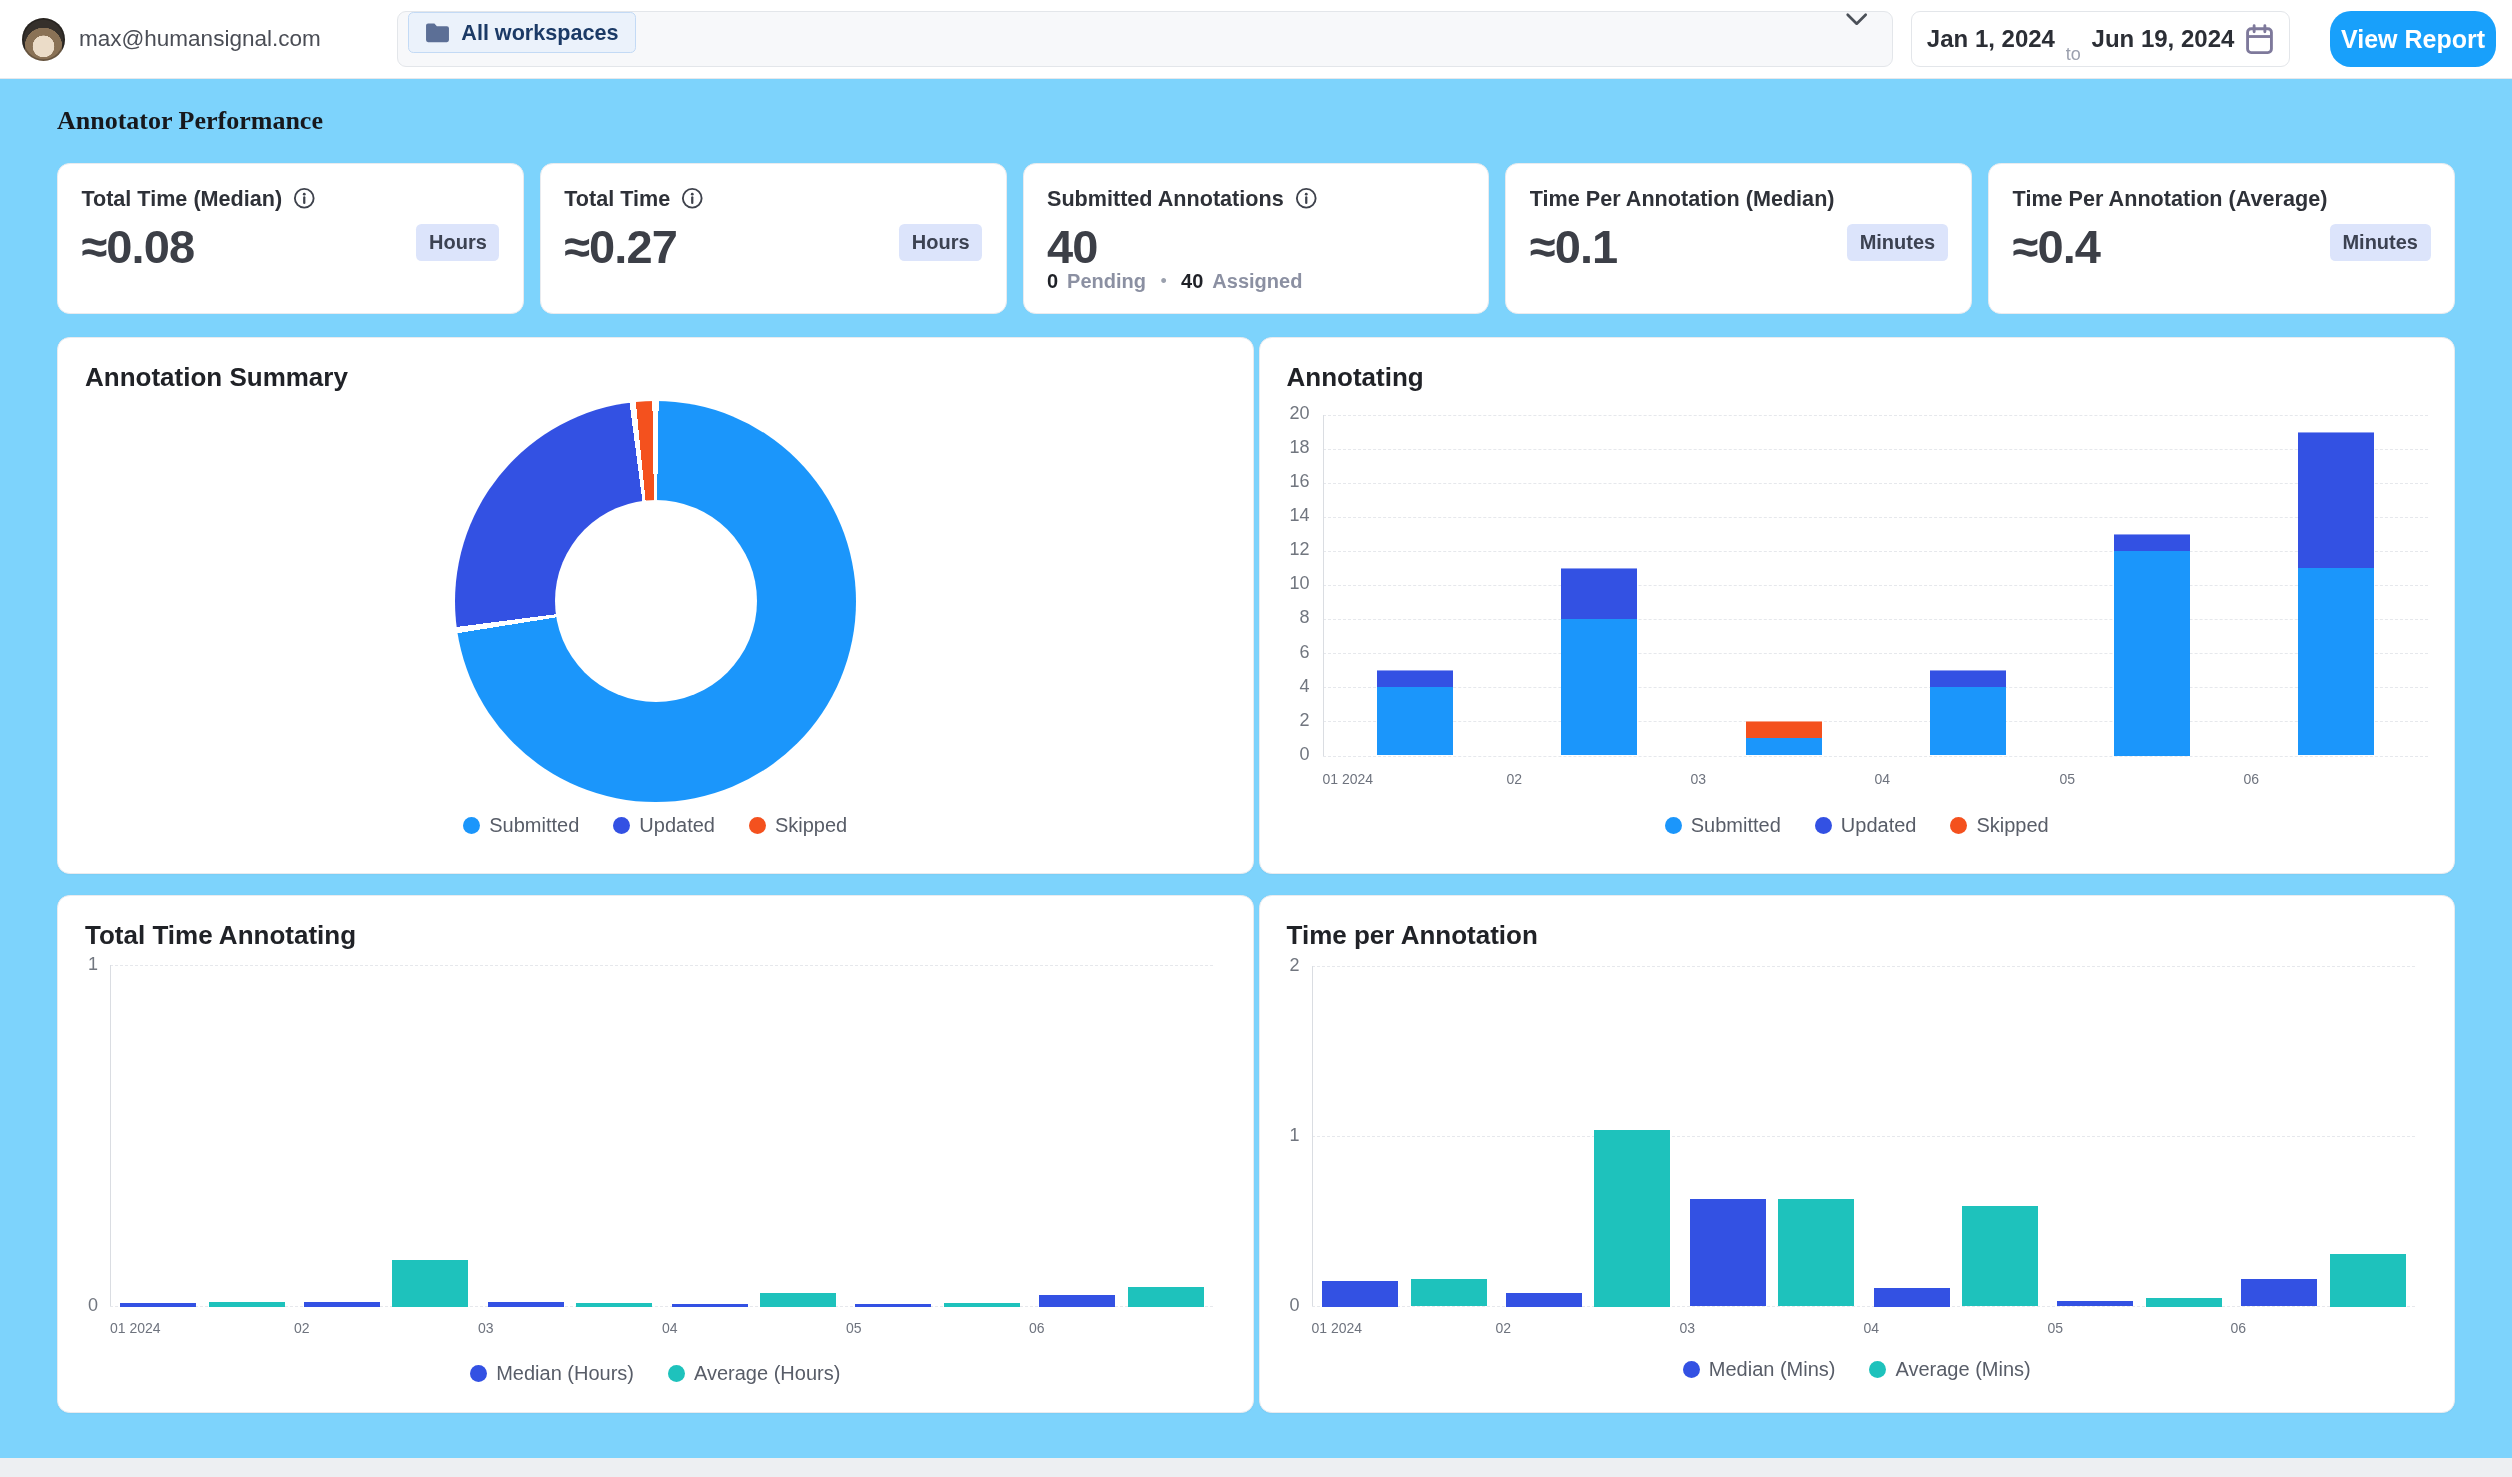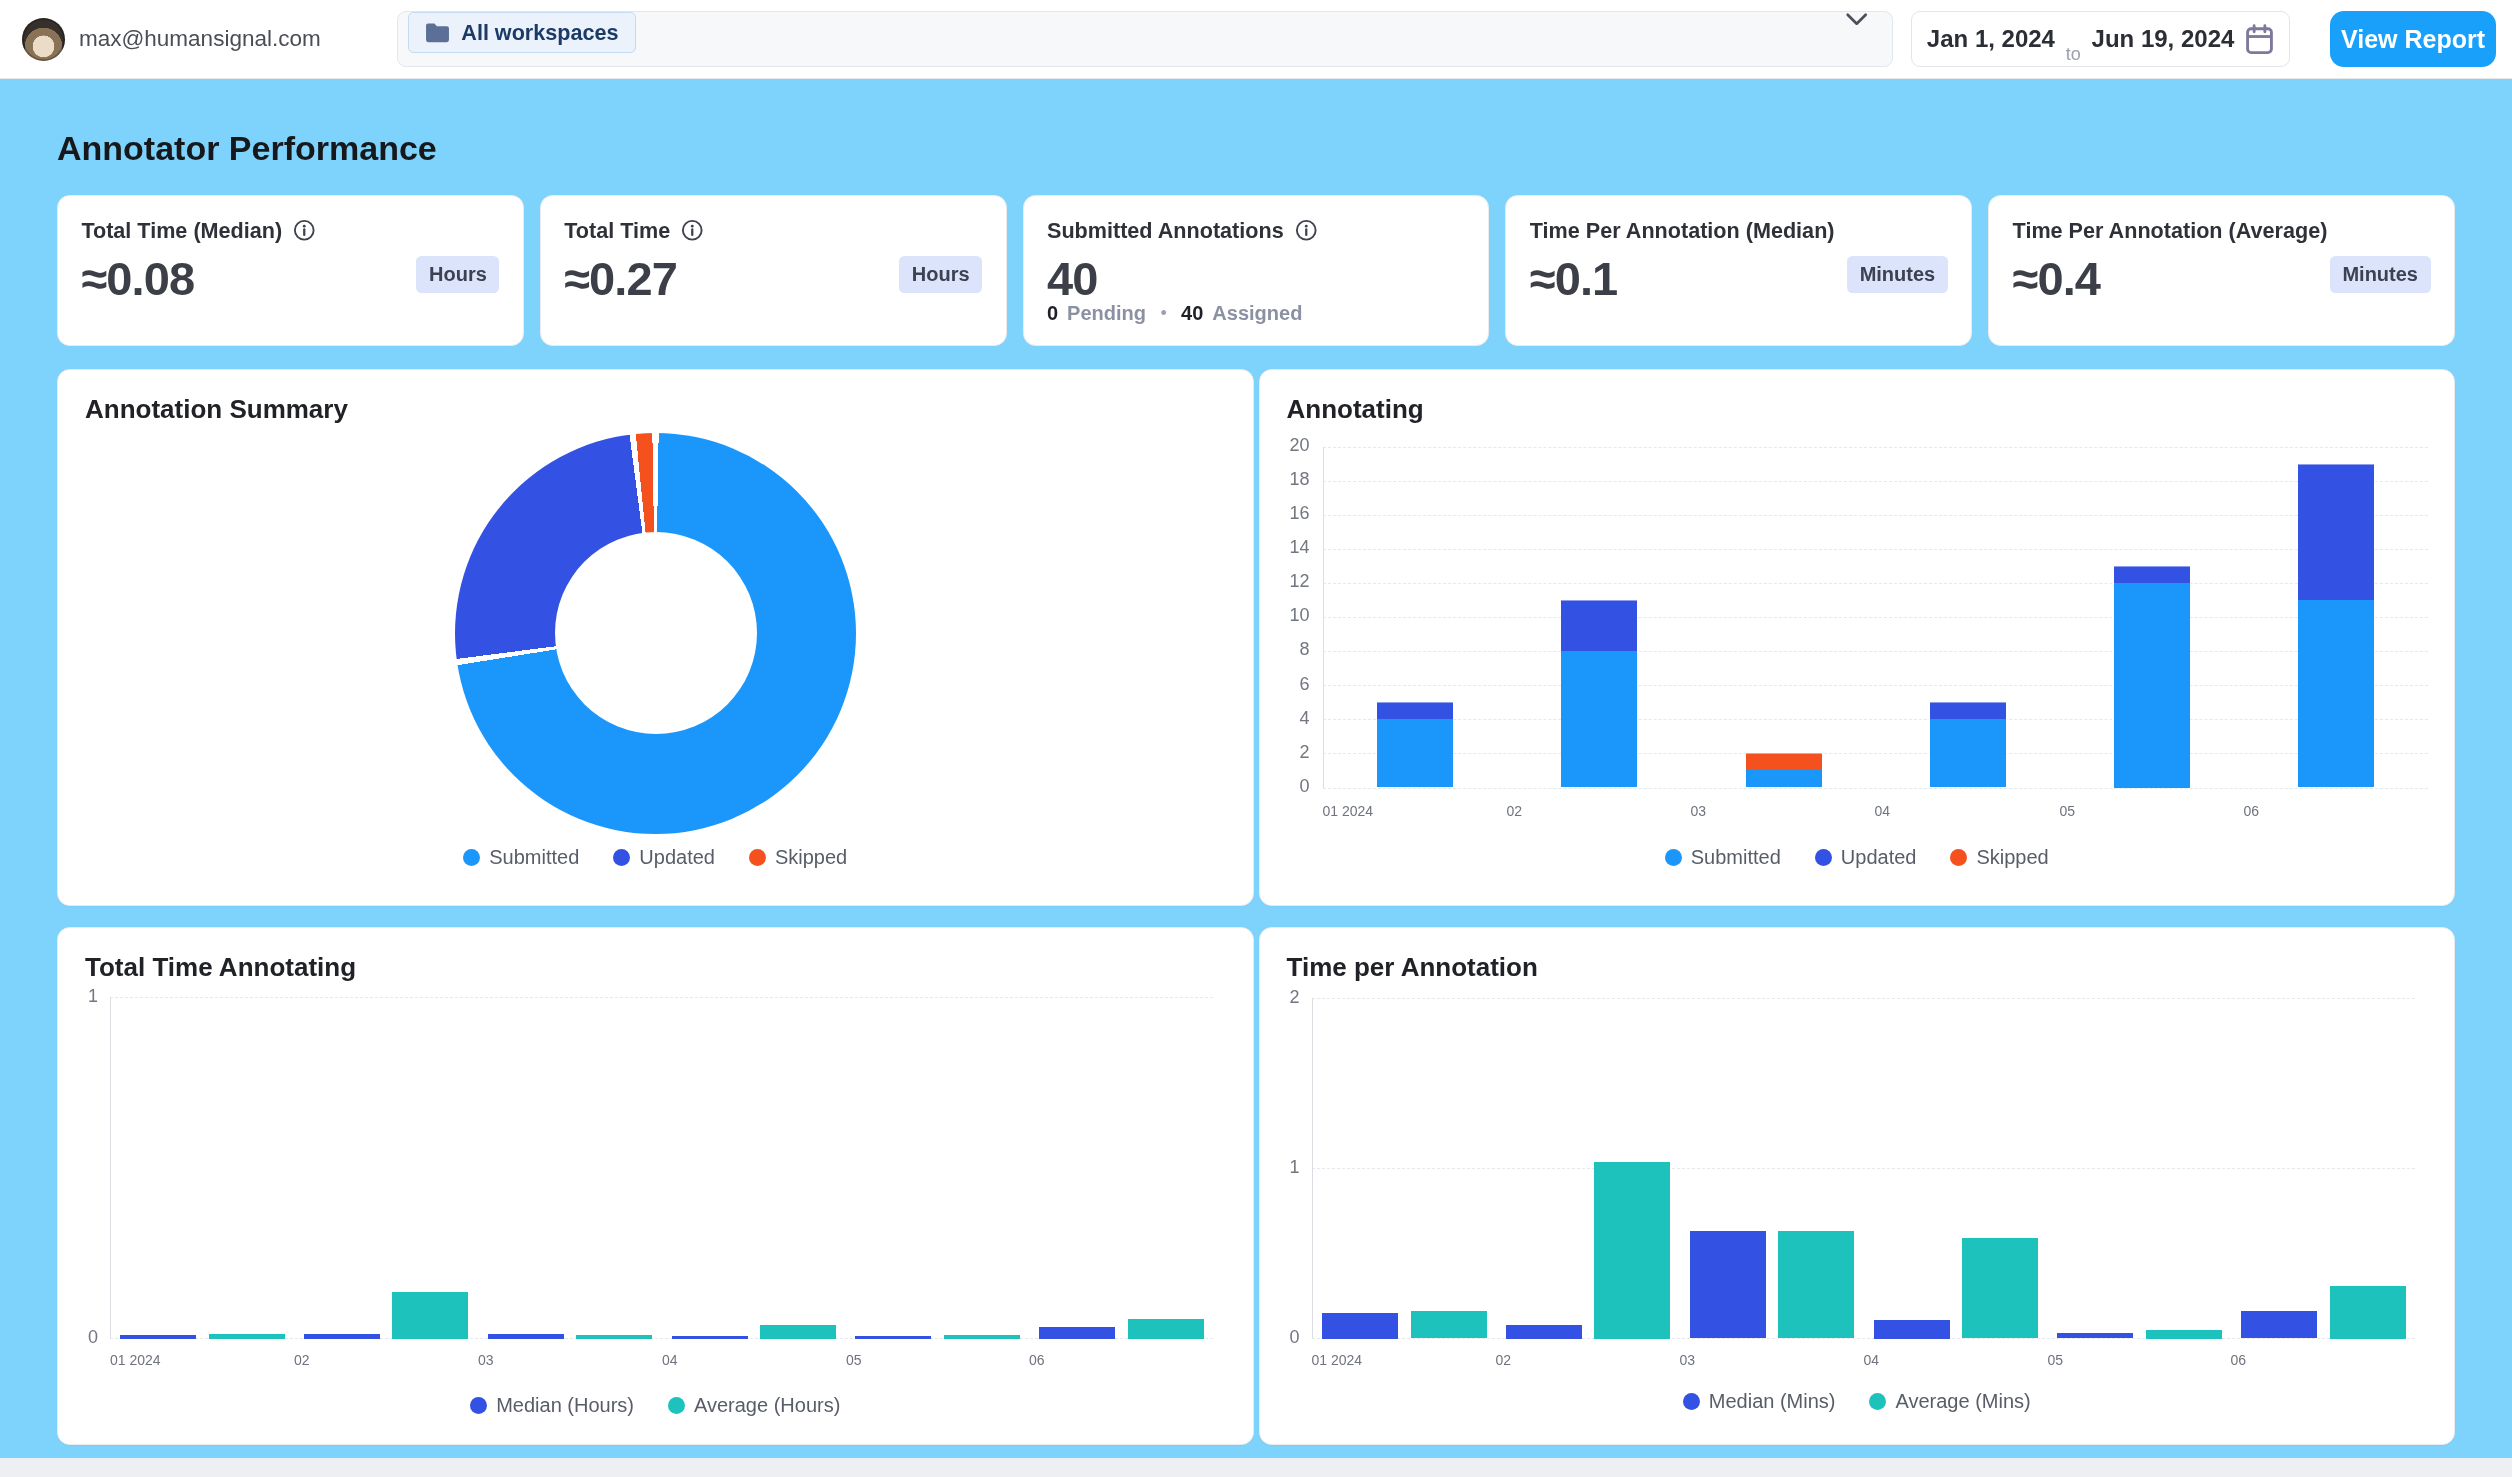--- a/index.html
+++ b/index.html
@@ -17,26 +17,26 @@
   .ws-select { flex:1; height:56px; margin-left:76px; background:#F7F8FA; border:1.8px solid #E3E6EA;
     border-radius:9px; display:flex; align-items:flex-start; padding:0 23.4px 0 10.8px; position:relative; cursor:pointer; }
   .ws-chip { display:flex; align-items:center; gap:10.8px; background:#EBF2FB; border:1.8px solid #C3DAF5;
     border-radius:5.4px; height:41px; padding:0 16px; cursor:pointer; }
   .ws-chip span { font-size:21.6px; font-weight:700; color:#1B3A66; }
   .chev { margin-left:auto; flex:0 0 auto; }
   .date-field { width:379px; height:56px; margin-left:18px; border:1.8px solid #E3E6EA; border-radius:9px;
     display:flex; align-items:center; justify-content:center; gap:10.8px; background:#fff; cursor:pointer; }
   .date-field .d { font-size:24px; font-weight:600; color:#2B2E35; }
   .date-field .to { font-size:18px; color:#9BA0AE;margin-top:31px; }
-  .view-btn { width:166px; height:56px; margin-left:40px; border:none; border-radius:14px; background:#18A0FB;
+  .view-btn { width:166px; height:56px; margin-left:40px; border:none; border-radius:21px; background:#18A0FB;
     color:#fff; font-size:25px; font-weight:700; cursor:pointer; font-family:inherit; }
 
   
   .content { padding:0 57px; }
-  h1.title { font-size:34px; font-weight:700; color:#17181C; margin-top:50px; }
+  h1.title { font-size:26px; font-weight:700; color:#17181C; margin-top:27px;font-family:Liberation Serif, serif; }
 
   .cards { display:flex; gap:16px; margin-top:27px; }
   .card { flex:1; height:151px; background:#fff; border:1.8px solid #E9EBEF; border-radius:12.6px;
     position:relative; padding:21.6px 23.4px; }
   .card-label-row { display:flex; align-items:center; gap:10.8px; }
   .card-label { font-size:21.6px; font-weight:700; color:#2E3138; }
   .card-value { font-size:47px; font-weight:700; color:#3C3F47; margin-top:7.2px; letter-spacing:-0.9px; }
   .unit-badge { position:absolute; top:60px; right:23.4px; background:#DCE4FB; color:#3C4252;
     font-size:20px; font-weight:700; padding:7.2px 12.6px; border-radius:5.4px;text-align:right; }
   .unit-badge:empty { display:none; }

